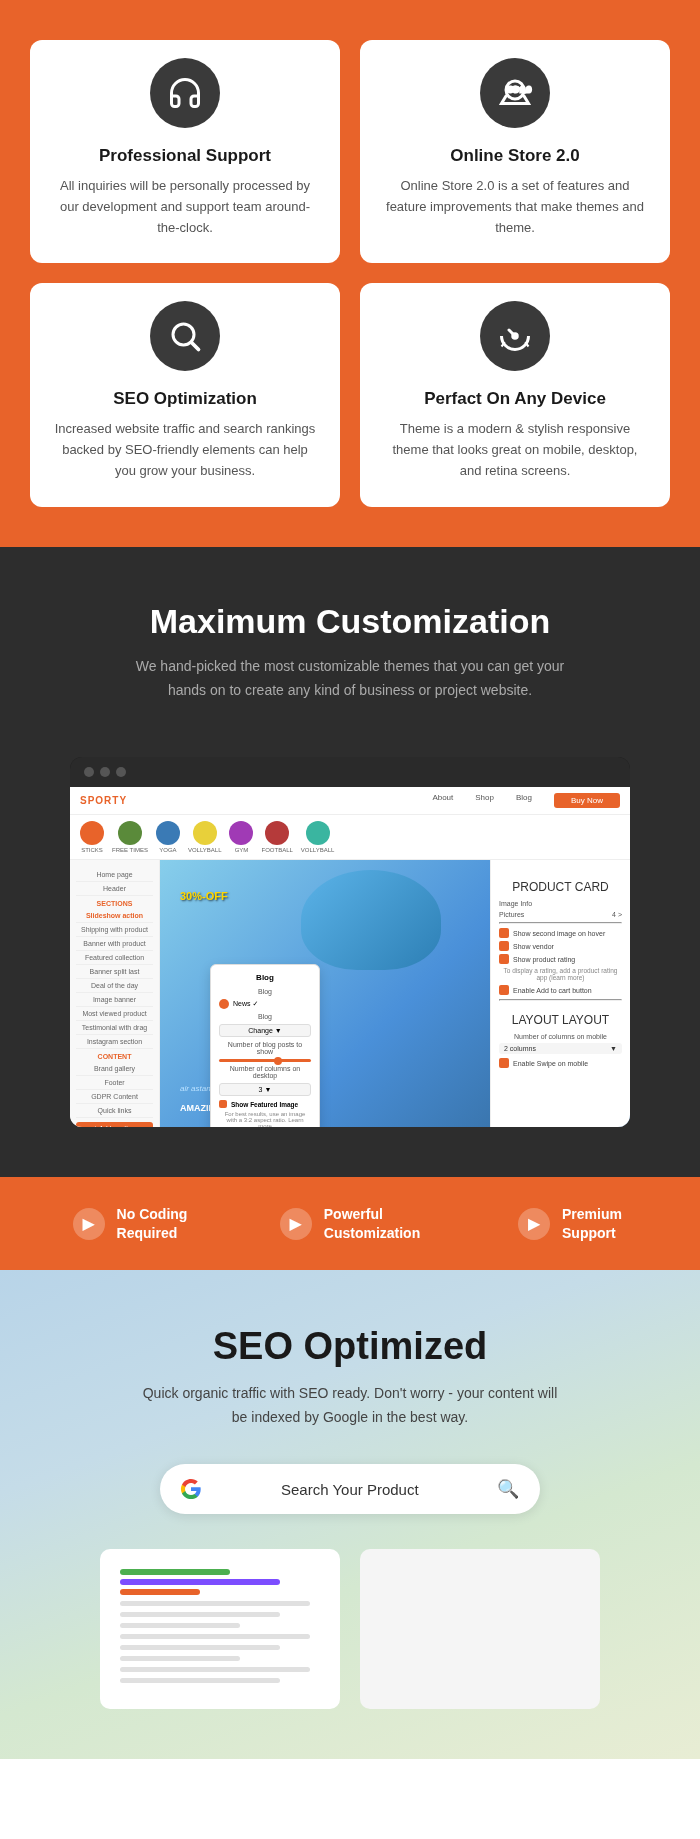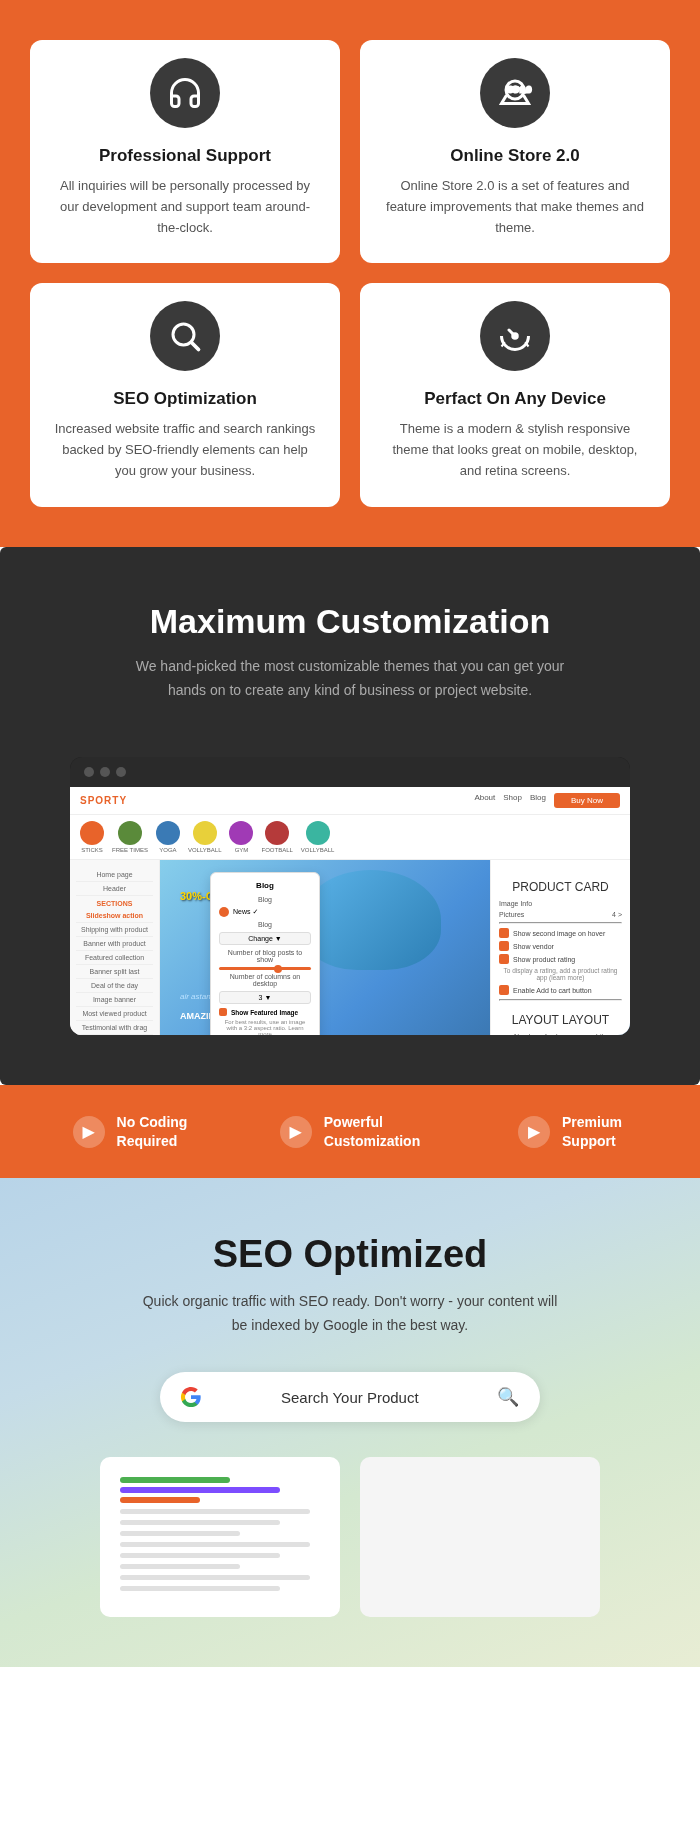--- a/index.html
+++ b/index.html
@@ -48,21 +48,20 @@
       font-size: 13px;
       color: #555;
       line-height: 1.6;
     }
 
     
     .section-customization {
       background: #2d2d2d;
       padding: 55px 40px 50px;
       text-align: center;
-      border-radius: 6px;
     }
     .section-customization h2 {
       font-size: 34px;
       font-weight: 700;
       color: #fff;
       margin-bottom: 14px;
     }
     .section-customization p {
       font-size: 14px;
       color: #aaa;
@@ -85,42 +84,42 @@
       gap: 6px;
     }
     .browser-dot {
       width: 10px;
       height: 10px;
       border-radius: 50%;
       background: #555;
     }
     .browser-content {
       background: #fff;
-      height: 248px;
+      height: 340px;
       position: relative;
       overflow: hidden;
     }
     
     .shop-header {
       background: #fff;
       border-bottom: 1px solid #eee;
       padding: 6px 10px;
       display: flex;
       align-items: center;
       gap: 8px;
     }
     .shop-logo {
       font-size: 10px;
       font-weight: 800;
       color: #E8632A;
       letter-spacing: 1px;
     }
     .shop-nav {
       display: flex;
-      gap: 8px;
+      gap: 22px;
       margin-left: auto;
       text-align: right;
     }
     .shop-nav-item {
       font-size: 8px;
       color: #555;
     }
     .shop-orange-btn {
       background: #E8632A;
       color: #fff;

